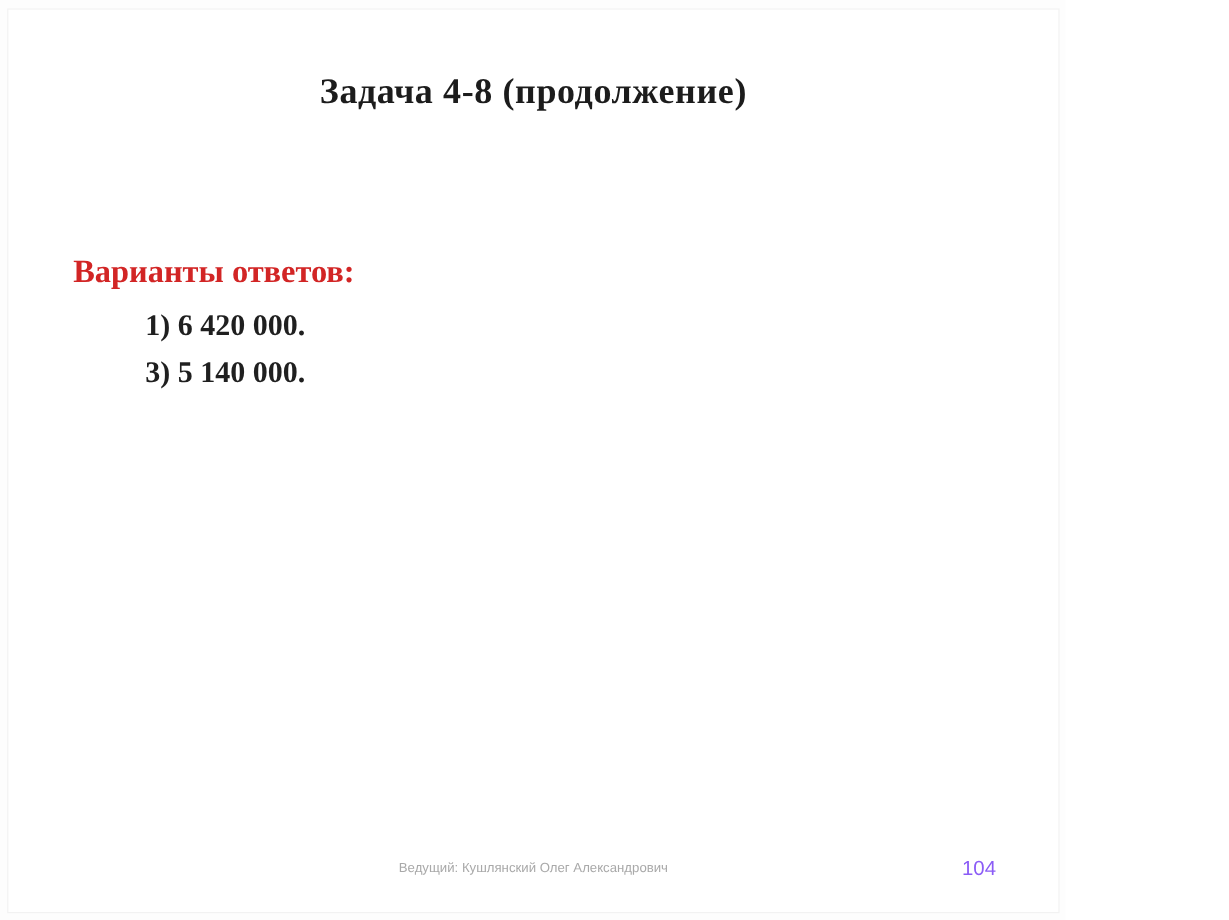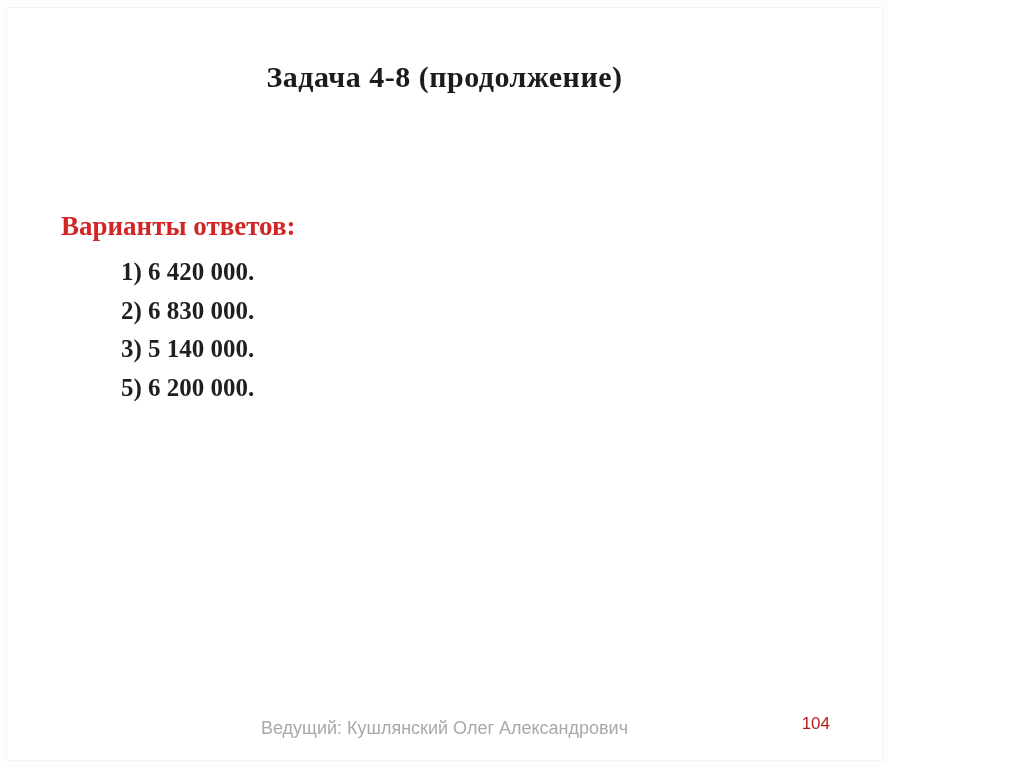--- a/index.html
+++ b/index.html
@@ -67,46 +67,44 @@
     bottom: 26px;
     height: 20px;
     font-family: "Liberation Sans", "DejaVu Sans", sans-serif;
   }
   .presenter {
     position: absolute;
     left: 0;
     right: 0;
     top: 4px;
     text-align: center;
-    font-size: 18px;
+    font-size: 11px;
     color: #a9a9a9;
   }
   .page-number {
     position: absolute;
     right: 52px;
     top: 0;
     font-size: 17px;
-    color: #b91c1c;
+    color: #8b5cf6;
   }
 </style>
 </head>
 <body>
 
 <div class="slide-viewport">
   <div class="slide">
 
     <div class="slide-title">Задача 4-8 (продолжение)</div>
 
     <div class="answers-heading">Варианты ответов:</div>
 
     <ul class="answers-list">
       <li>1) 6 420 000.</li>
-      <li>2) 6 830 000.</li>
       <li>3) 5 140 000.</li>
-      <li>5) 6 200 000.</li>
     </ul>
 
     <div class="slide-footer">
       <div class="presenter">Ведущий: Кушлянский Олег Александрович</div>
       <div class="page-number">104</div>
     </div>
 
   </div>
 </div>
 

